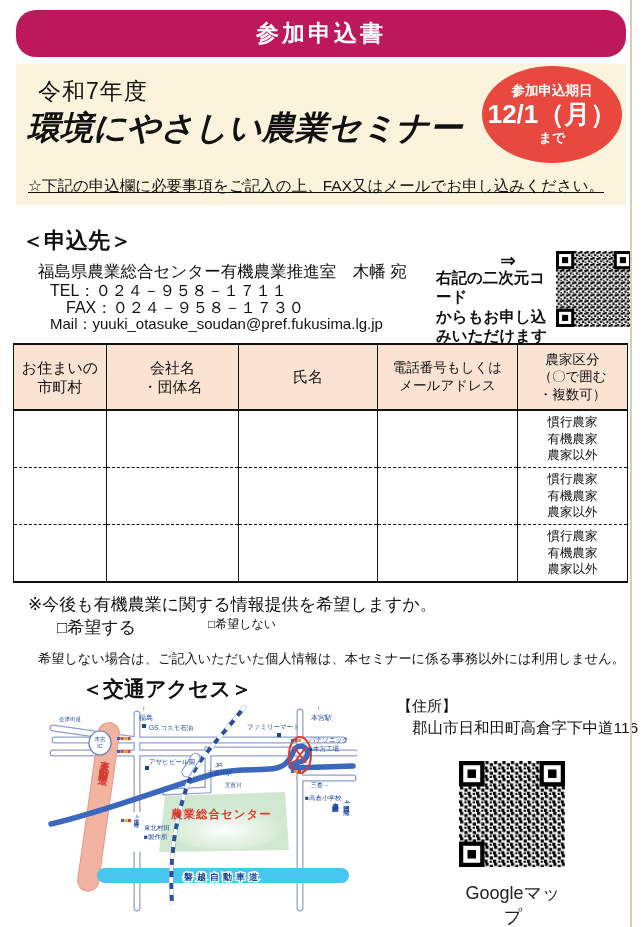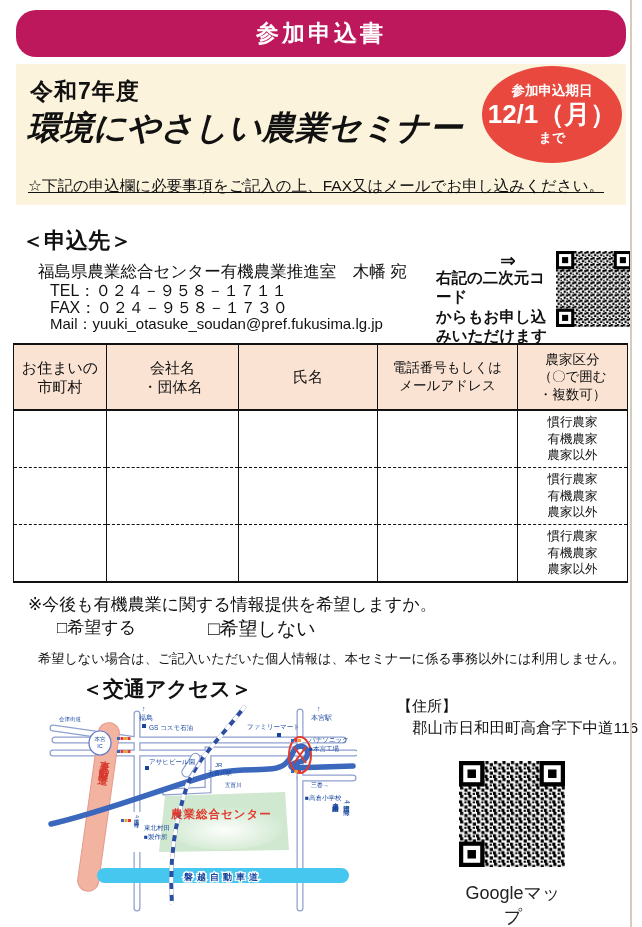--- a/index.html
+++ b/index.html
@@ -7,34 +7,34 @@
   .page{position:relative;width:642px;height:927px;background:#fff;overflow:hidden;}
   .abs{position:absolute;}
 
   
   .banner{left:16px;top:10px;width:610px;height:47px;background:#be185d;border-radius:20px;
           display:flex;align-items:center;justify-content:center;}
   .banner-title{color:#fff;font-size:23px;font-weight:bold;letter-spacing:3px;}
 
   
   .hero{left:16px;top:64px;width:610px;height:141px;background:#fcf3dc;}
-  .fiscal{left:30px;top:76px;font-size:23px;font-weight:bold;letter-spacing:1px;}
+  .fiscal{left:38px;top:76px;font-size:23px;font-weight:normal;letter-spacing:1px;}
   .hero-title{left:27px;top:106px;font-size:33px;font-weight:bold;letter-spacing:0px;white-space:nowrap;font-style:italic;}
   .hero-note{left:28px;top:176px;font-size:15.5px;text-decoration:underline;white-space:nowrap;}
   .badge{left:482px;top:66px;width:140px;height:97px;background:#e8483d;border-radius:50%;
          display:flex;flex-direction:column;align-items:center;justify-content:center;color:#fff;z-index:3;}
   .badge .l1{font-size:13.5px;font-weight:bold;}
   .badge .l2{font-size:26px;font-weight:bold;line-height:1.1;white-space:nowrap;}
   .badge .l3{font-size:13px;font-weight:bold;}
 
   
   .contact-h{left:22px;top:226px;font-size:22px;font-weight:bold;}
   .recipient{left:38px;top:261px;font-size:16.5px;white-space:nowrap;}
   .tel{left:50px;top:281px;font-size:16px;white-space:nowrap;}
-  .fax{left:50px;top:298px;font-size:16px;white-space:nowrap;}
+  .fax{left:66px;top:298px;font-size:16px;white-space:nowrap;}
   .mail{left:50px;top:315px;font-size:15px;white-space:nowrap;}
   .qr-arrow{left:488px;top:249px;width:40px;font-size:19px;font-weight:bold;text-align:center;}
   .qr-note{left:436px;top:268px;width:122px;font-size:15.5px;font-weight:bold;line-height:1.25;white-space:pre-line;}
   .qr1{left:556px;top:251px;}
   .qr2{left:459px;top:761px;}
 
   
   .entry-table{left:13px;top:343px;border-collapse:collapse;table-layout:fixed;}
   .entry-table th,.entry-table td{border-left:1.5px solid #111;border-right:1.5px solid #111;padding:0;}
   .entry-table th{background:#fbe3d3;font-weight:normal;height:64px;white-space:pre-line;
@@ -42,21 +42,21 @@
   .th-a{font-size:15px;} .th-b{font-size:13.5px;}
   .entry-table td{height:56px;vertical-align:middle;font-family:Liberation Serif, serif;}
   .entry-table tr.r2 td,.entry-table tr.r3 td{border-top:1.6px dashed #111;}
   .entry-table tr.r3 td{border-bottom:2px solid #111;}
   .entry-table tr.r1 td{border-bottom:none;}
   .farm{font-size:12.5px;text-align:center;white-space:pre-line;line-height:1.35;}
 
   
   .question{left:28px;top:593px;font-size:17px;white-space:nowrap;}
   .opt-yes{left:57px;top:616px;font-size:17px;}
-  .opt-no{left:208px;top:616px;font-size:19px;}
+  .opt-no{left:208px;top:616px;font-size:12px;}
   .privacy{left:38px;top:650px;font-size:13.2px;white-space:nowrap;}
 
   
   .access-h{left:82px;top:675px;font-size:21px;font-weight:bold;}
   .addr-label{left:397px;top:697px;font-size:15px;}
   .addr{left:412px;top:718px;font-size:15.5px;white-space:nowrap;}
   .map-wrap{left:45px;top:700px;width:312px;height:227px;}
   .map-caption{left:460px;top:881px;width:106px;text-align:center;font-size:18px;color:#222;}
 
   .edge-line{left:630px;top:0;width:2px;height:927px;background:#d5ccba;}

